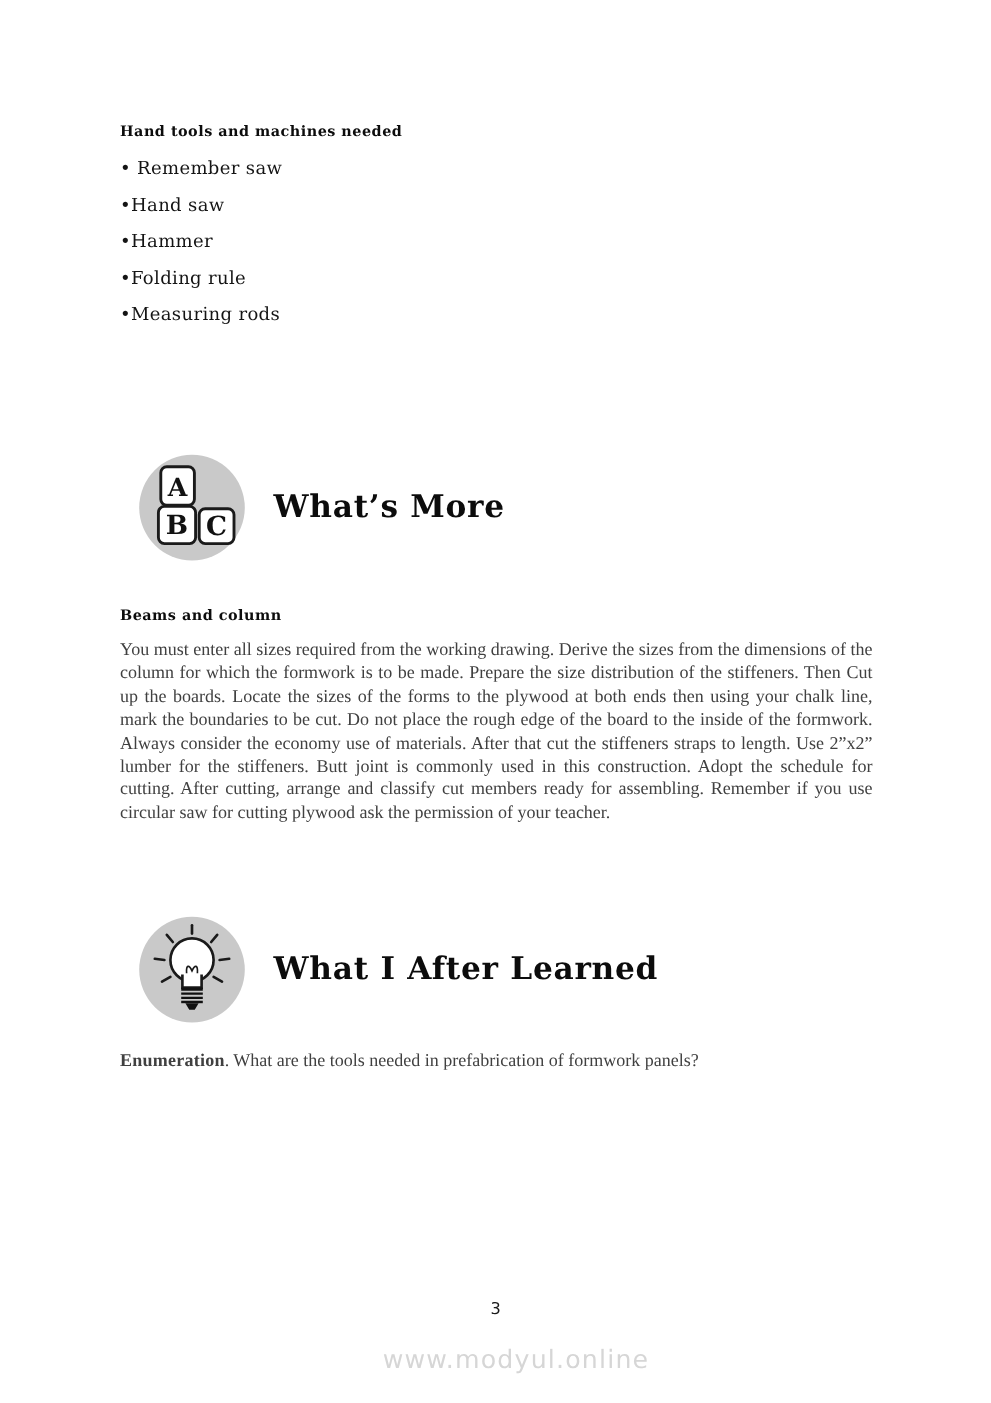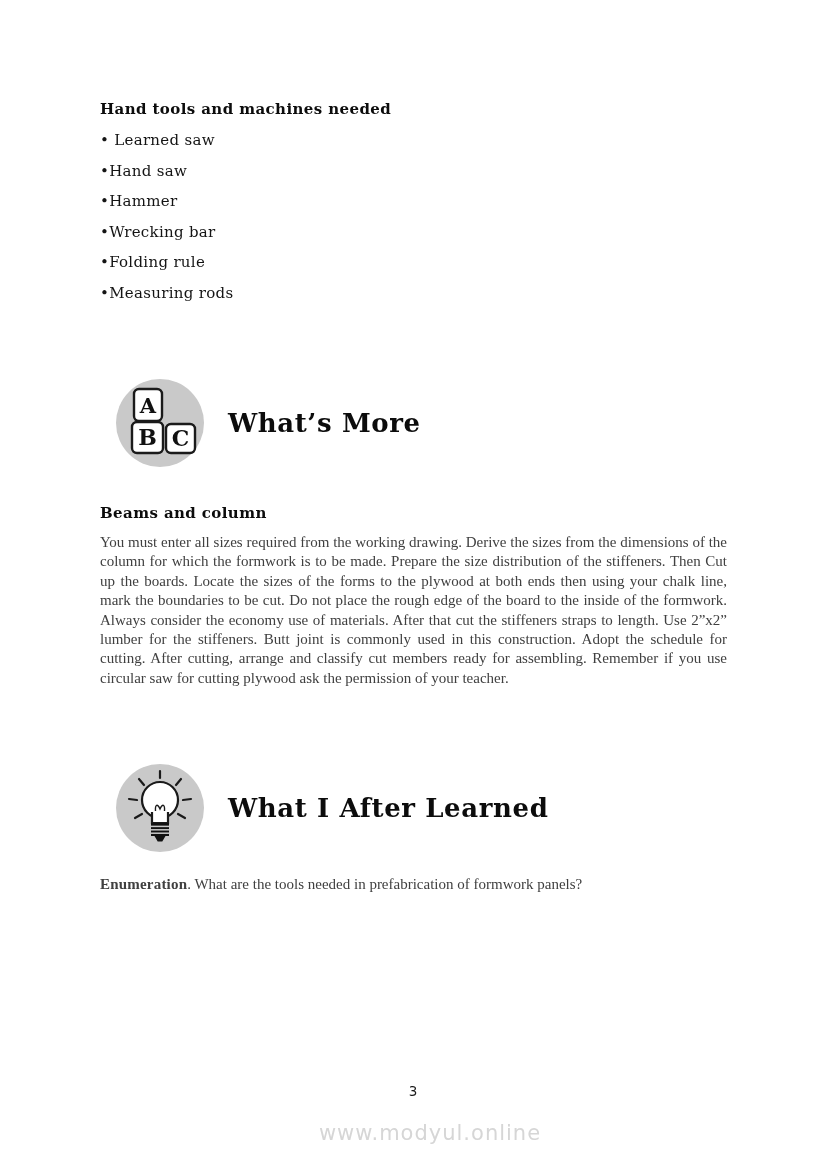--- a/index.html
+++ b/index.html
@@ -10,21 +10,21 @@
     position: relative;
     font-family: "DejaVu Serif", serif;
     color: #141414;
     overflow: hidden;
   }
   .abs { position: absolute; }
 
   
   .doc-heading {
     left: 100px;
-    font-size: 15px;
+    font-size: 12px;
     line-height: 18px;
     font-weight: bold;
     letter-spacing: 0.4px;
     color: #0c0c0c;
     white-space: nowrap;
   }
 
   
   .tool-list { left: 100px; top: 125px; }
   .tool-item {
@@ -78,24 +78,23 @@
     font-family: "DejaVu Serif", serif;
     font-weight: bold;
   }
 </style>
 </head>
 <body>
 
 <div class="abs doc-heading" style="top:100px;">Hand tools and machines needed</div>
 
 <div class="abs tool-list">
-  <div class="tool-item">• Learned saw</div>
+  <div class="tool-item">• Remember saw</div>
   <div class="tool-item">•Hand saw</div>
   <div class="tool-item">•Hammer</div>
-  <div class="tool-item">•Wrecking bar</div>
   <div class="tool-item">•Folding rule</div>
   <div class="tool-item">•Measuring rods</div>
 </div>
 
 <div class="abs" style="left:115px; top:378px;">
   <svg class="banner-icon" viewBox="0 0 90 90">
     <circle cx="45" cy="45" r="44" fill="#c9c9c9"></circle>
     <rect x="19" y="11" width="28" height="32" rx="5" fill="#ffffff" stroke="#1a1a1a" stroke-width="2.4"></rect>
     <rect x="17" y="44" width="31" height="31" rx="5" fill="#ffffff" stroke="#1a1a1a" stroke-width="2.4"></rect>
     <rect x="51" y="46" width="29" height="29" rx="5" fill="#ffffff" stroke="#1a1a1a" stroke-width="2.4"></rect>

